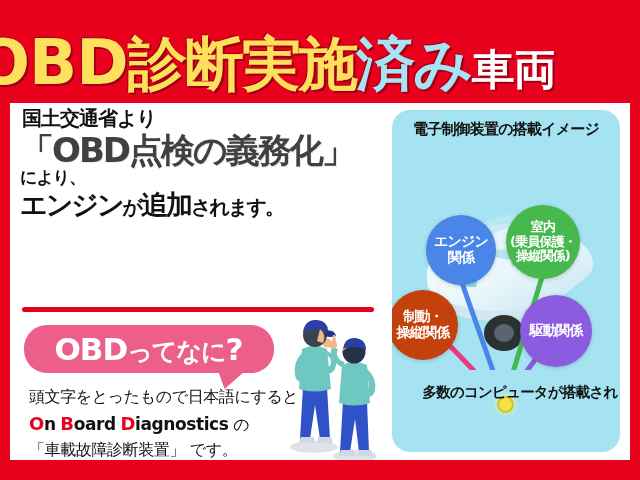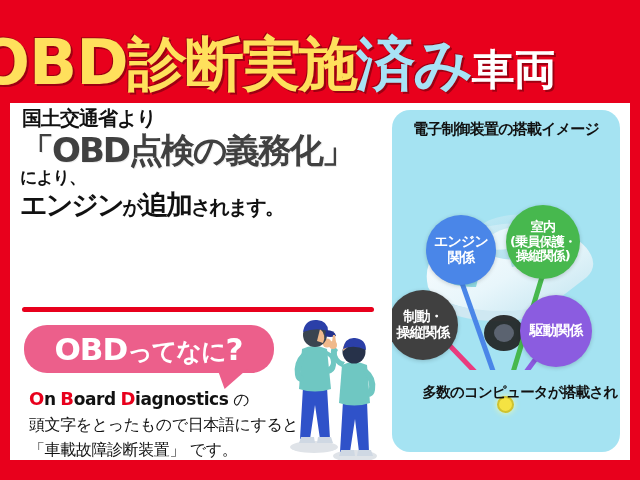--- a/index.html
+++ b/index.html
@@ -144,21 +144,21 @@
   }
   .node{
     position:absolute;border-radius:50%;
     display:flex;align-items:center;justify-content:center;
     text-align:center;color:#fff;font-weight:bold;
     line-height:1.12;letter-spacing:-0.8px;
     box-shadow:0 1px 4px rgba(0,0,0,.18);
   }
   #node-engine{width:70px;height:70px;background:#4a86e8;left:34px;top:60px;font-size:14px;}
   #node-cabin{width:74px;height:74px;background:#47b84e;left:114px;top:50px;font-size:13px;}
-  #node-brake{width:70px;height:70px;background:#404040;left:-4px;top:135px;font-size:14px;}
+  #node-brake{width:70px;height:70px;background:#c2410c;left:-4px;top:135px;font-size:14px;}
   #node-drive{width:72px;height:72px;background:#8b5ce0;left:128px;top:140px;font-size:14px;}
   #hub{
     position:absolute;left:105px;top:241px;width:13px;height:13px;
     border-radius:50%;background:#f5e342;border:2px solid #cfc22f;
     box-shadow:0 0 6px rgba(255,255,160,.9);
   }
   #caption{
     position:absolute;left:0;top:272px;width:228px;text-align:center;
     font-size:14.5px;font-weight:bold;color:#111;line-height:1.5;
     letter-spacing:-0.8px;
@@ -190,22 +190,22 @@
 
       <div id="divider"></div>
 
       <div id="obd-block">
         <div id="bubble">
           <span id="bubble-text"><span class="b-big">OBD</span><span class="b-jp">ってなに</span><span class="b-q">?</span></span>
           <span id="bubble-tail"></span>
         </div>
 
         <div id="obd-desc">
+          <div class="d-line">頭文字をとったもので日本語にすると</div>
           <div class="d-line"><span class="cap">O</span><span class="eng">n</span>&nbsp;<span class="cap">B</span><span class="eng">oard</span>&nbsp;<span class="cap">D</span><span class="eng">iagnostics</span>&nbsp;<span>の</span></div>
-          <div class="d-line">頭文字をとったもので日本語にすると</div>
           <div class="d-line">「車載故障診断装置」 です。</div>
         </div>
       </div>
 
       <div id="people">
         <svg width="100" height="149" viewBox="0 0 100 149">
 
           <ellipse cx="32" cy="136" rx="24" ry="6" fill="#dfe3e8"></ellipse>
           <ellipse cx="73" cy="145" rx="22" ry="6" fill="#dfe3e8"></ellipse>
 

